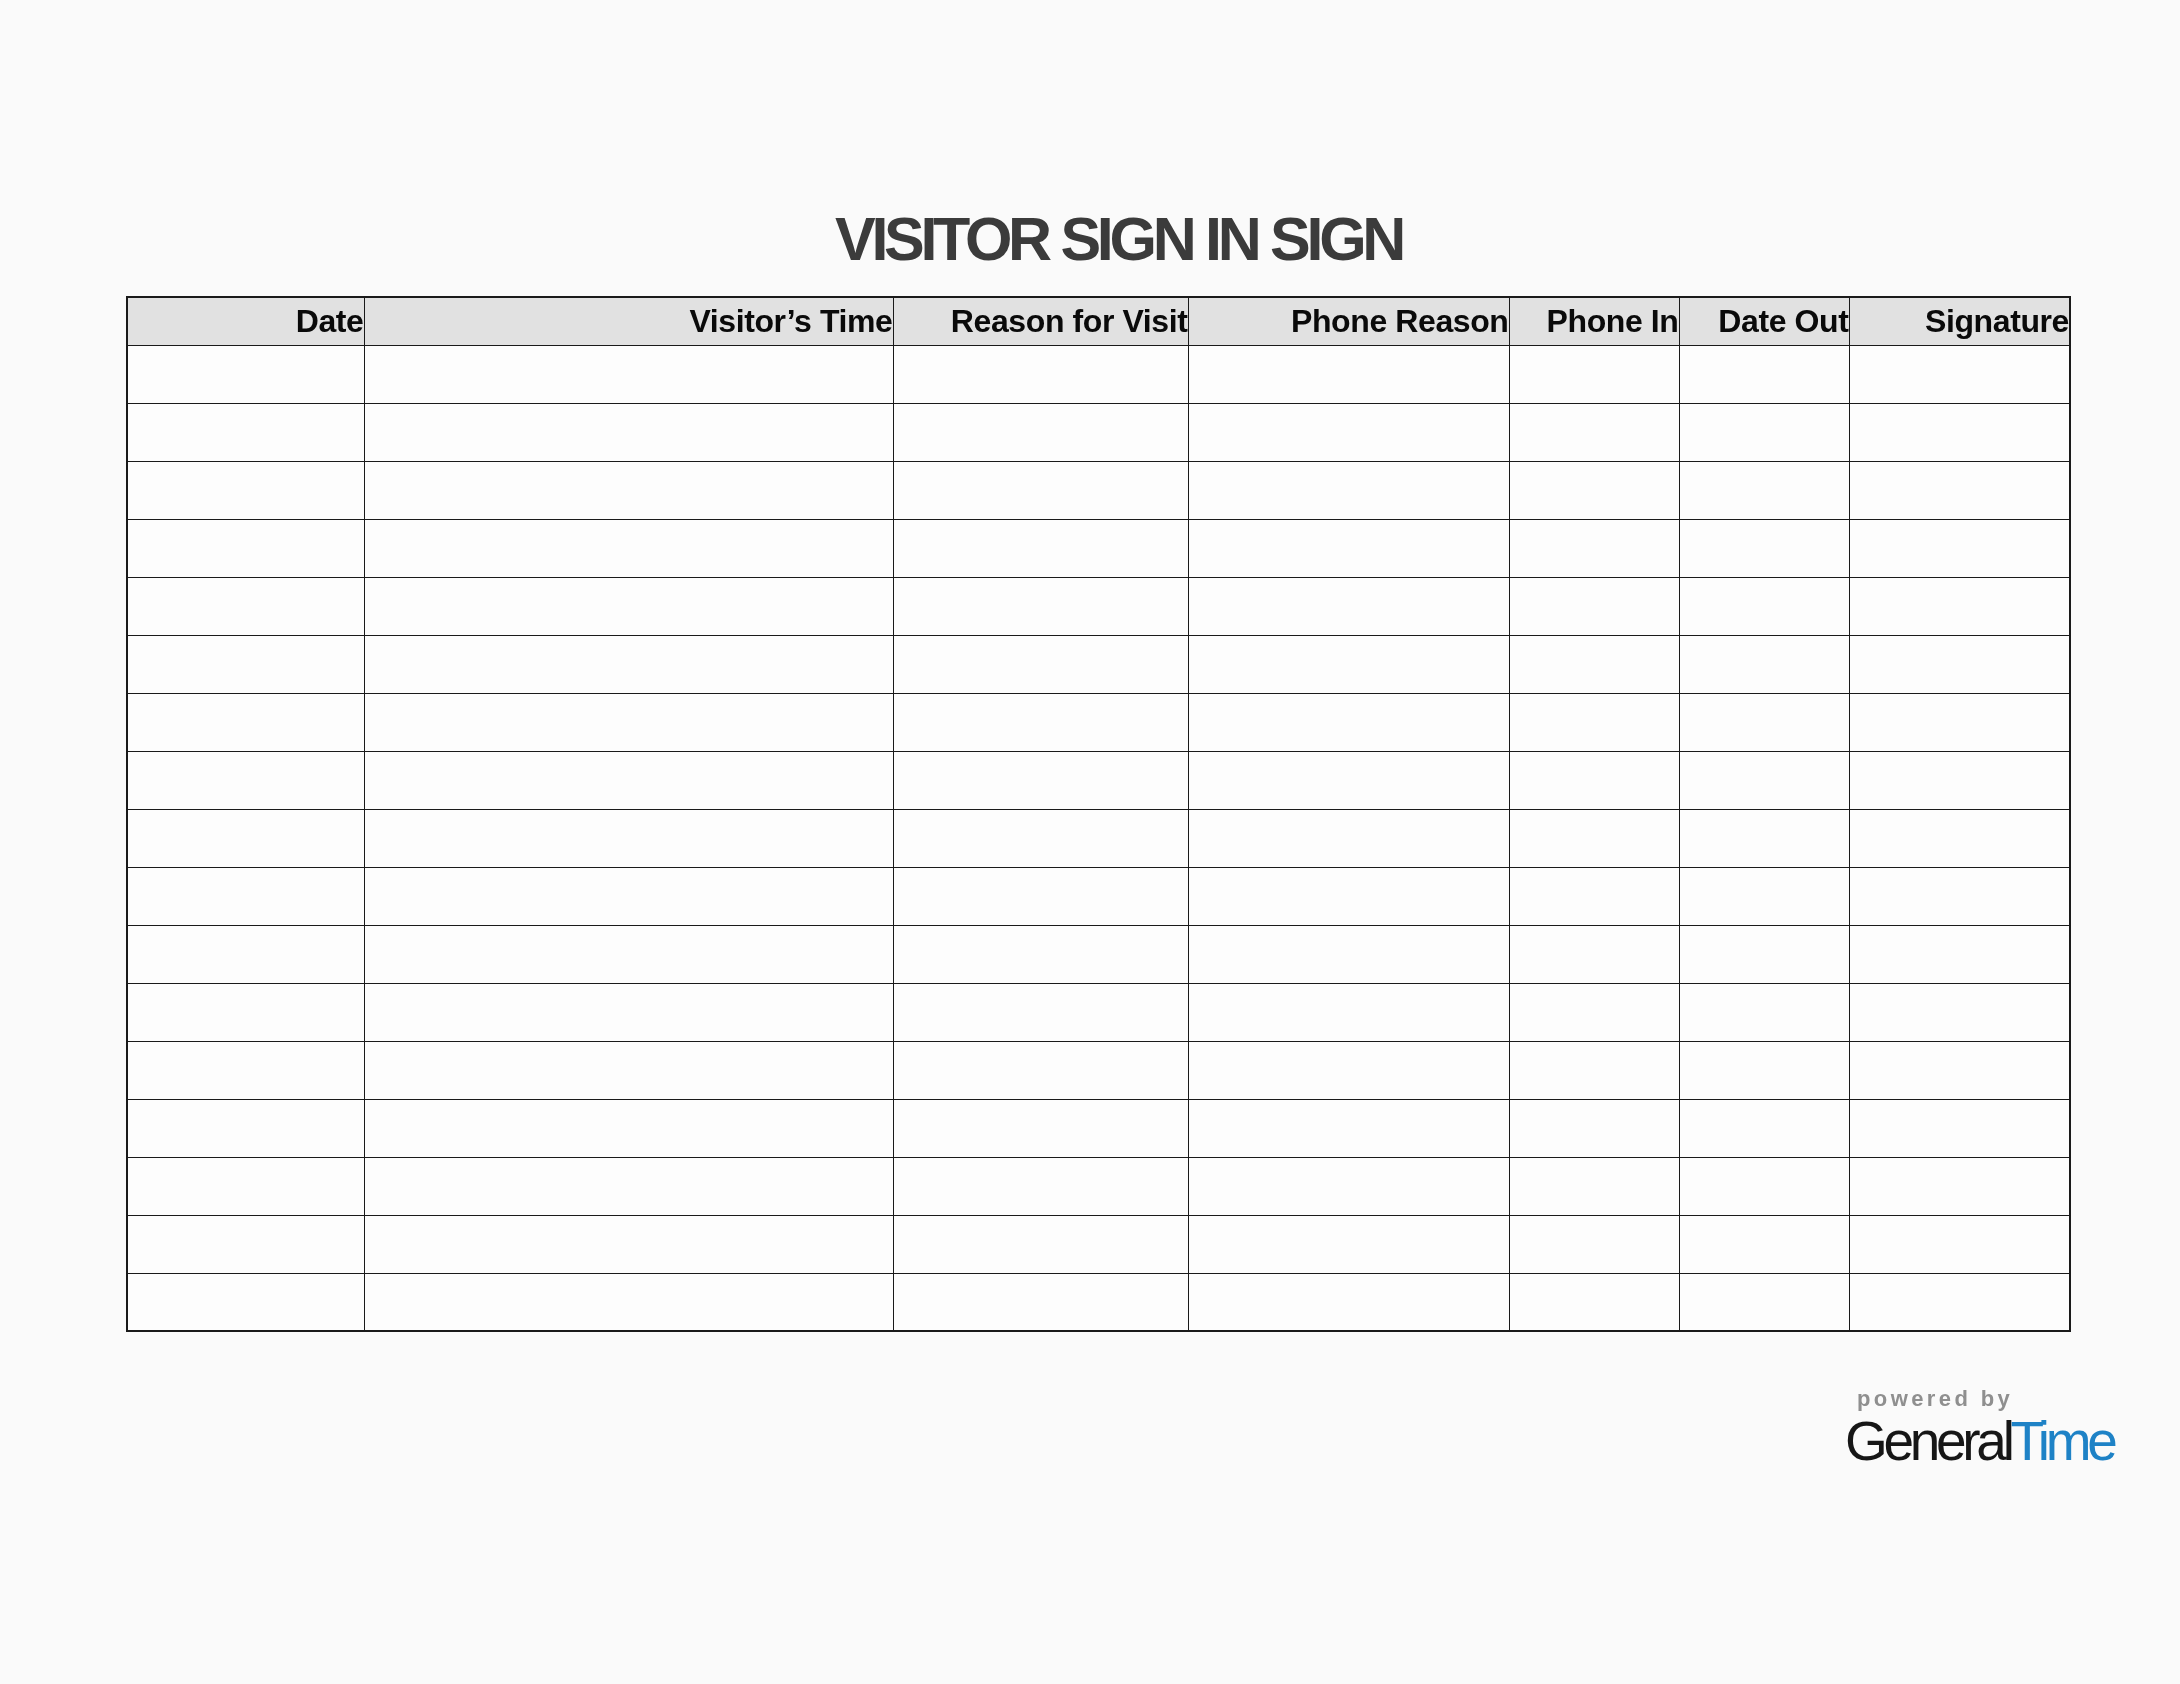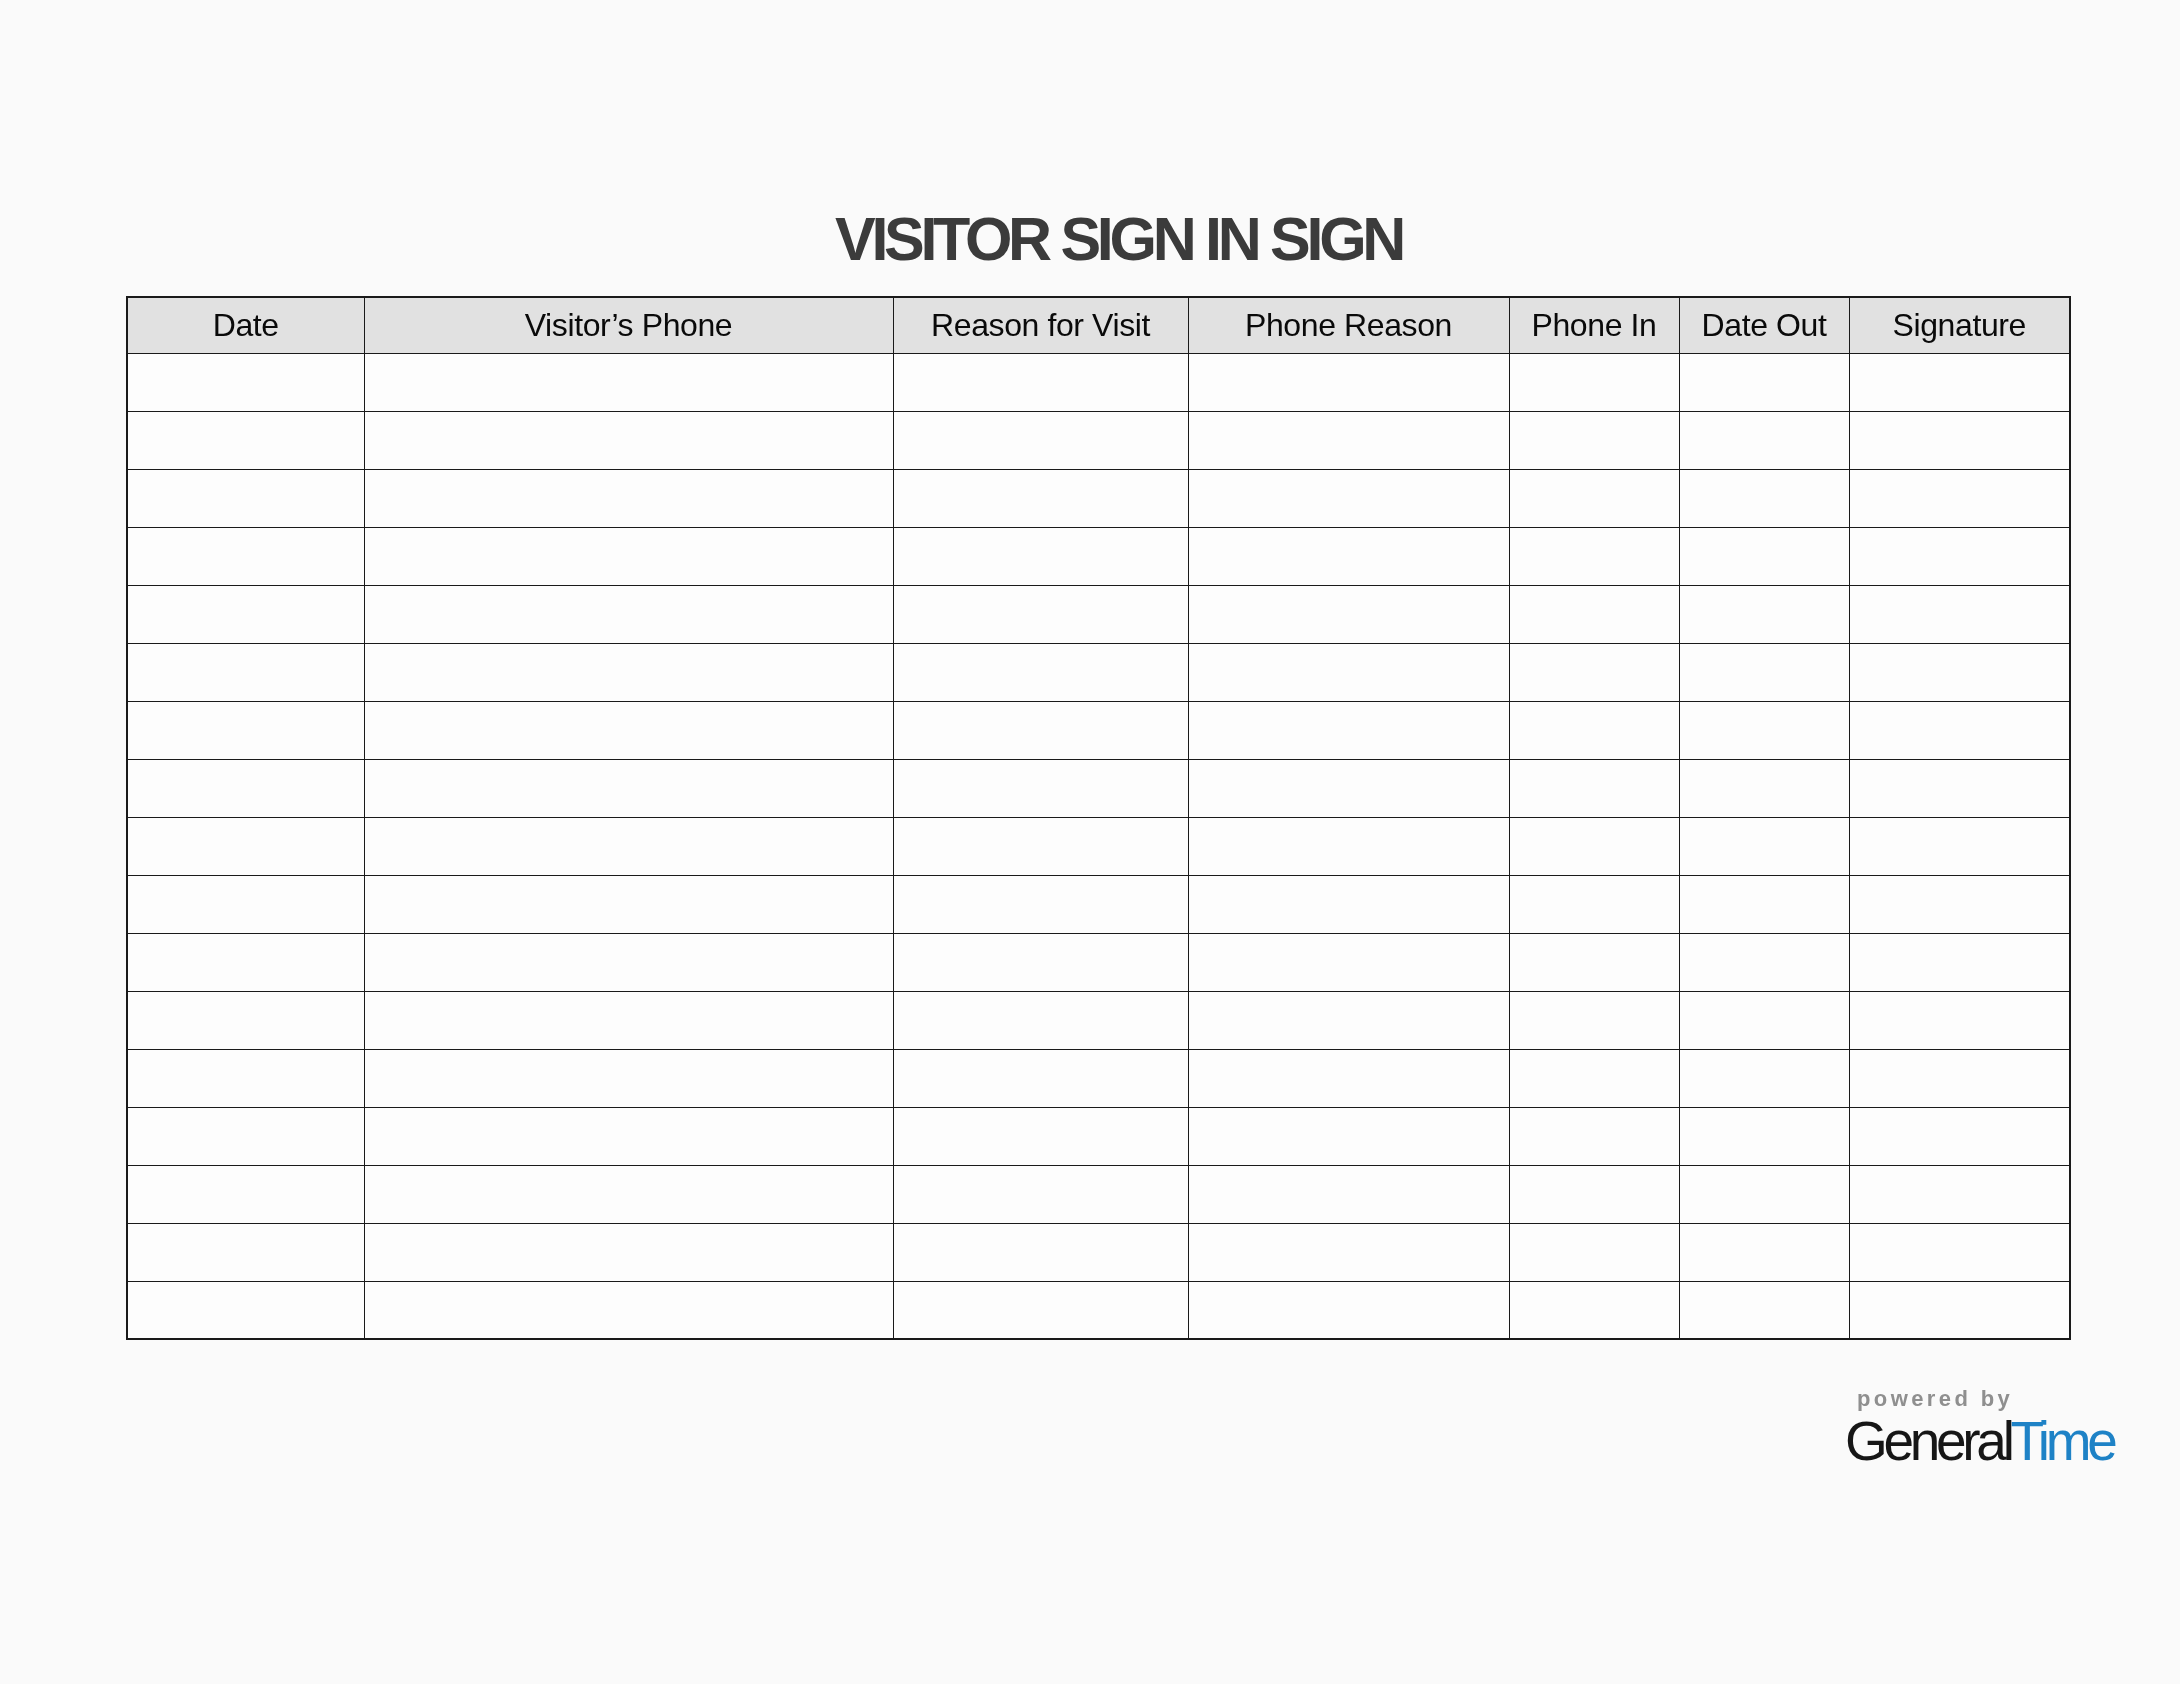--- a/index.html
+++ b/index.html
@@ -29,28 +29,28 @@
     position: absolute;
     left: 126px;
     top: 296px;
     border-collapse: collapse;
     table-layout: fixed;
     background: var(--cell-bg, #fdfdfd);
     border: 2.6px solid var(--border-color, #141414);
   }
 
   table.sheet th {
-    height: 56px;
+    height: 48px;
     background: var(--header-bg, #e1e1e1);
     border: 1.7px solid var(--border-color, #1f1f1f);
     font-size: 32px;
-    font-weight: 400;
+    font-weight: 700;
     letter-spacing: -0.4px;
     color: var(--header-text, #0a0a0a);
-    text-align: center;
+    text-align: right;
     vertical-align: middle;
     font-family: "Liberation Sans", sans-serif;
   }
 
   table.sheet td {
     height: 58px;
     background: var(--cell-bg, #fdfdfd);
     border: 1.7px solid var(--border-color, #1f1f1f);
   }
 
@@ -93,21 +93,21 @@
       <col style="width: 529px;">
       <col style="width: 295px;">
       <col style="width: 321px;">
       <col style="width: 170px;">
       <col style="width: 170px;">
       <col style="width: 221px;">
     </colgroup>
   <thead>
     <tr id="header-row">
         <th>Date</th>
-        <th>Visitor’s Phone</th>
+        <th>Visitor’s Time</th>
         <th>Reason for Visit</th>
         <th>Phone Reason</th>
         <th>Phone In</th>
         <th>Date Out</th>
         <th>Signature</th>
       </tr>
   </thead>
   <tbody id="table-body">
       <tr>
         <td></td>

